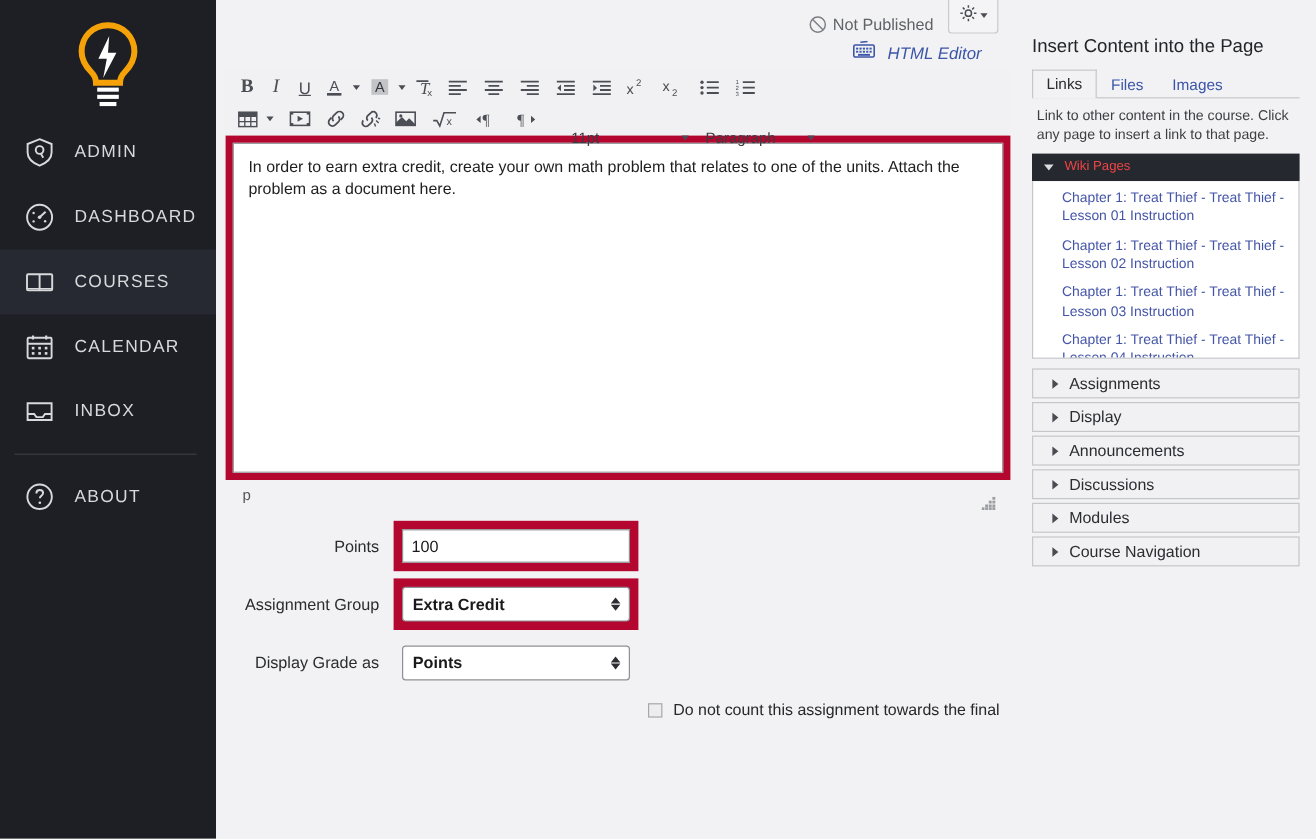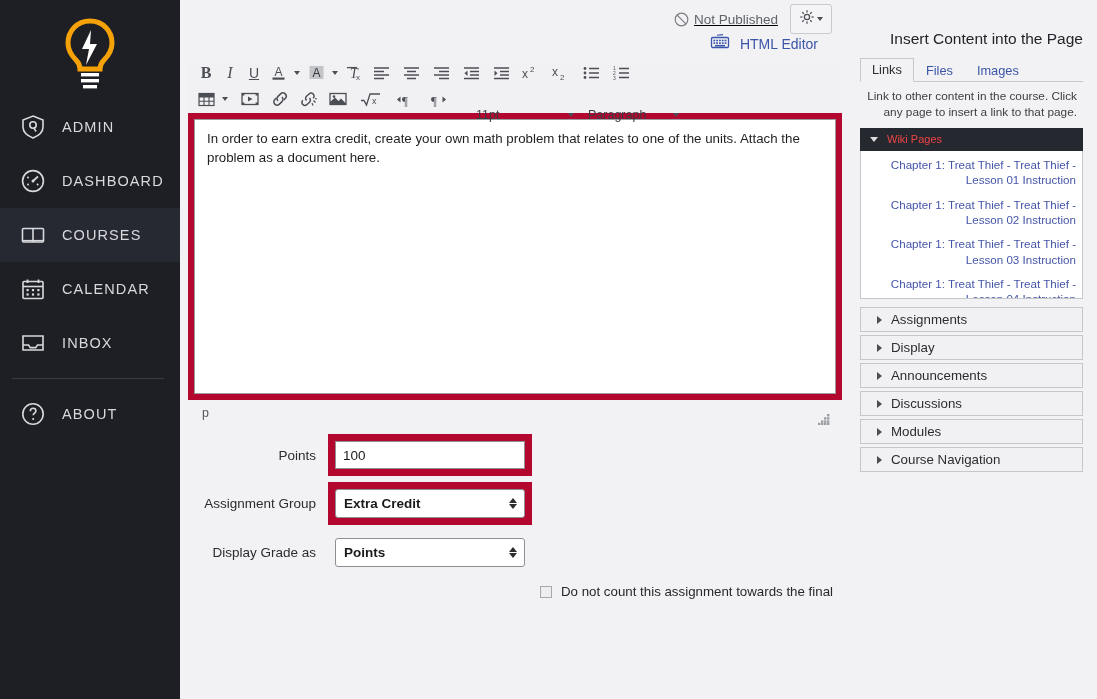--- a/index.html
+++ b/index.html
@@ -53,24 +53,23 @@
   }
 
   
   #main {
     position: absolute; left: 180px; top: 0;
     width: 670px; height: 699px;
     background: #f2f2f4;
   }
 
   #status-row {
-    display: flex; align-items: center; justify-content: flex-end;
+    display: flex; align-items: flex-end; justify-content: flex-end;
     padding: 10px 18px 0 0;
     height: 28px;
-    text-decoration: underline;
   }
   #not-published {
     display: flex; align-items: center;
     color: #5f6368; font-size: 13.5px;
     margin-right: 12px;
   }
   #not-published .np-ico { margin-right: 5px; display: flex; }
   #gear-btn {
     width: 42px; height: 30px;
     border: 1px solid #c9cacd;
@@ -99,21 +98,21 @@
     outline: none;
   }
 
   
   #html-editor-row {
     display: flex; align-items: center; justify-content: flex-end;
     padding: 8px 32px 6px 0;
     height: 30px;
   }
   #html-editor-link {
-    color: #3b55a8; font-size: 14px; cursor: pointer; margin-left: 10px;
+    color: #3b55a8; font-size: 14px; cursor: pointer; margin-left: 10px; font-style: italic;
   }
 
   
   #editor-wrap { margin: 0 8px 0 8px; }
   #rte-toolbar {
     background: #f1f1f3;
     padding: 2px 4px 1px 6px;
   }
   .tb-row { display: flex; align-items: center; height: 26px; }
   .tb-btn {
@@ -203,21 +202,20 @@
     margin-right: 9px; flex: 0 0 12px;
   }
   #cb-label { font-size: 13.3px; color: #27282c; }
 
   
   #rightpanel {
     position: absolute; left: 850px; top: 0;
     width: 247px; height: 491px;
     background: #f2f2f4;
     padding: 30px 14px 0 10px;
-    text-align: right;
   }
   #rp-title { font-size: 15.5px; color: #22242a; margin-bottom: 10px; }
   #rp-tabs {
     display: flex; align-items: flex-end;
     border-bottom: 1px solid #c6c7ca;
     height: 24px;
   }
   .rp-tab {
     font-size: 12.8px; padding: 3px 11px 4px 11px;
     color: #3b55a8; cursor: pointer;

